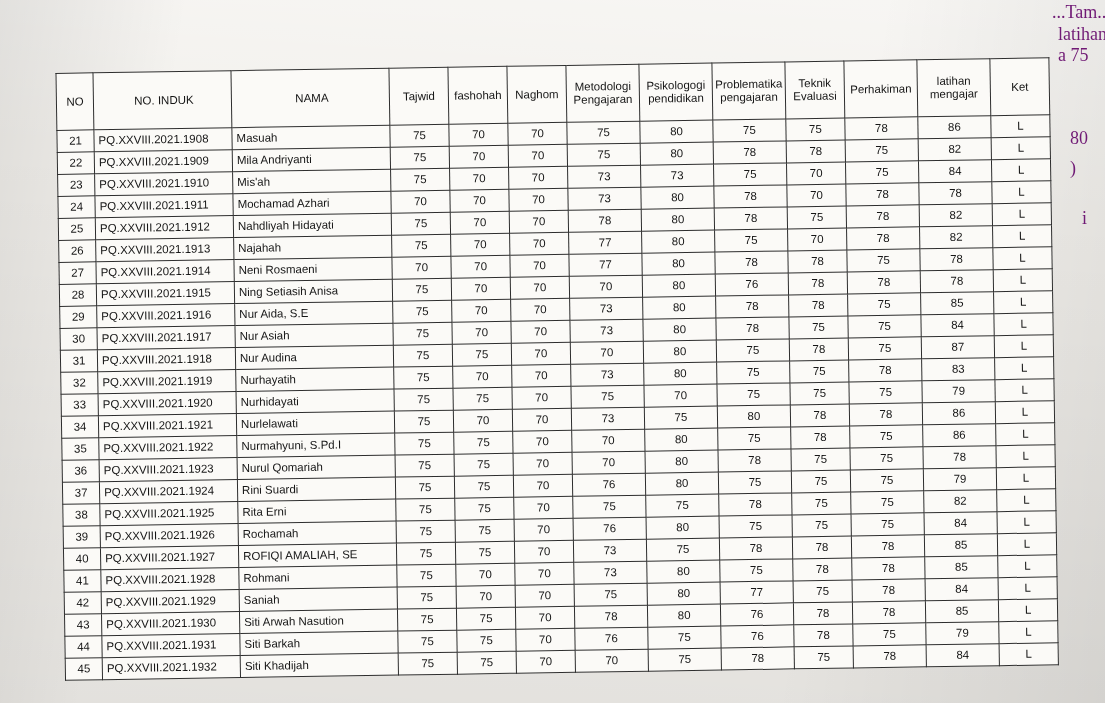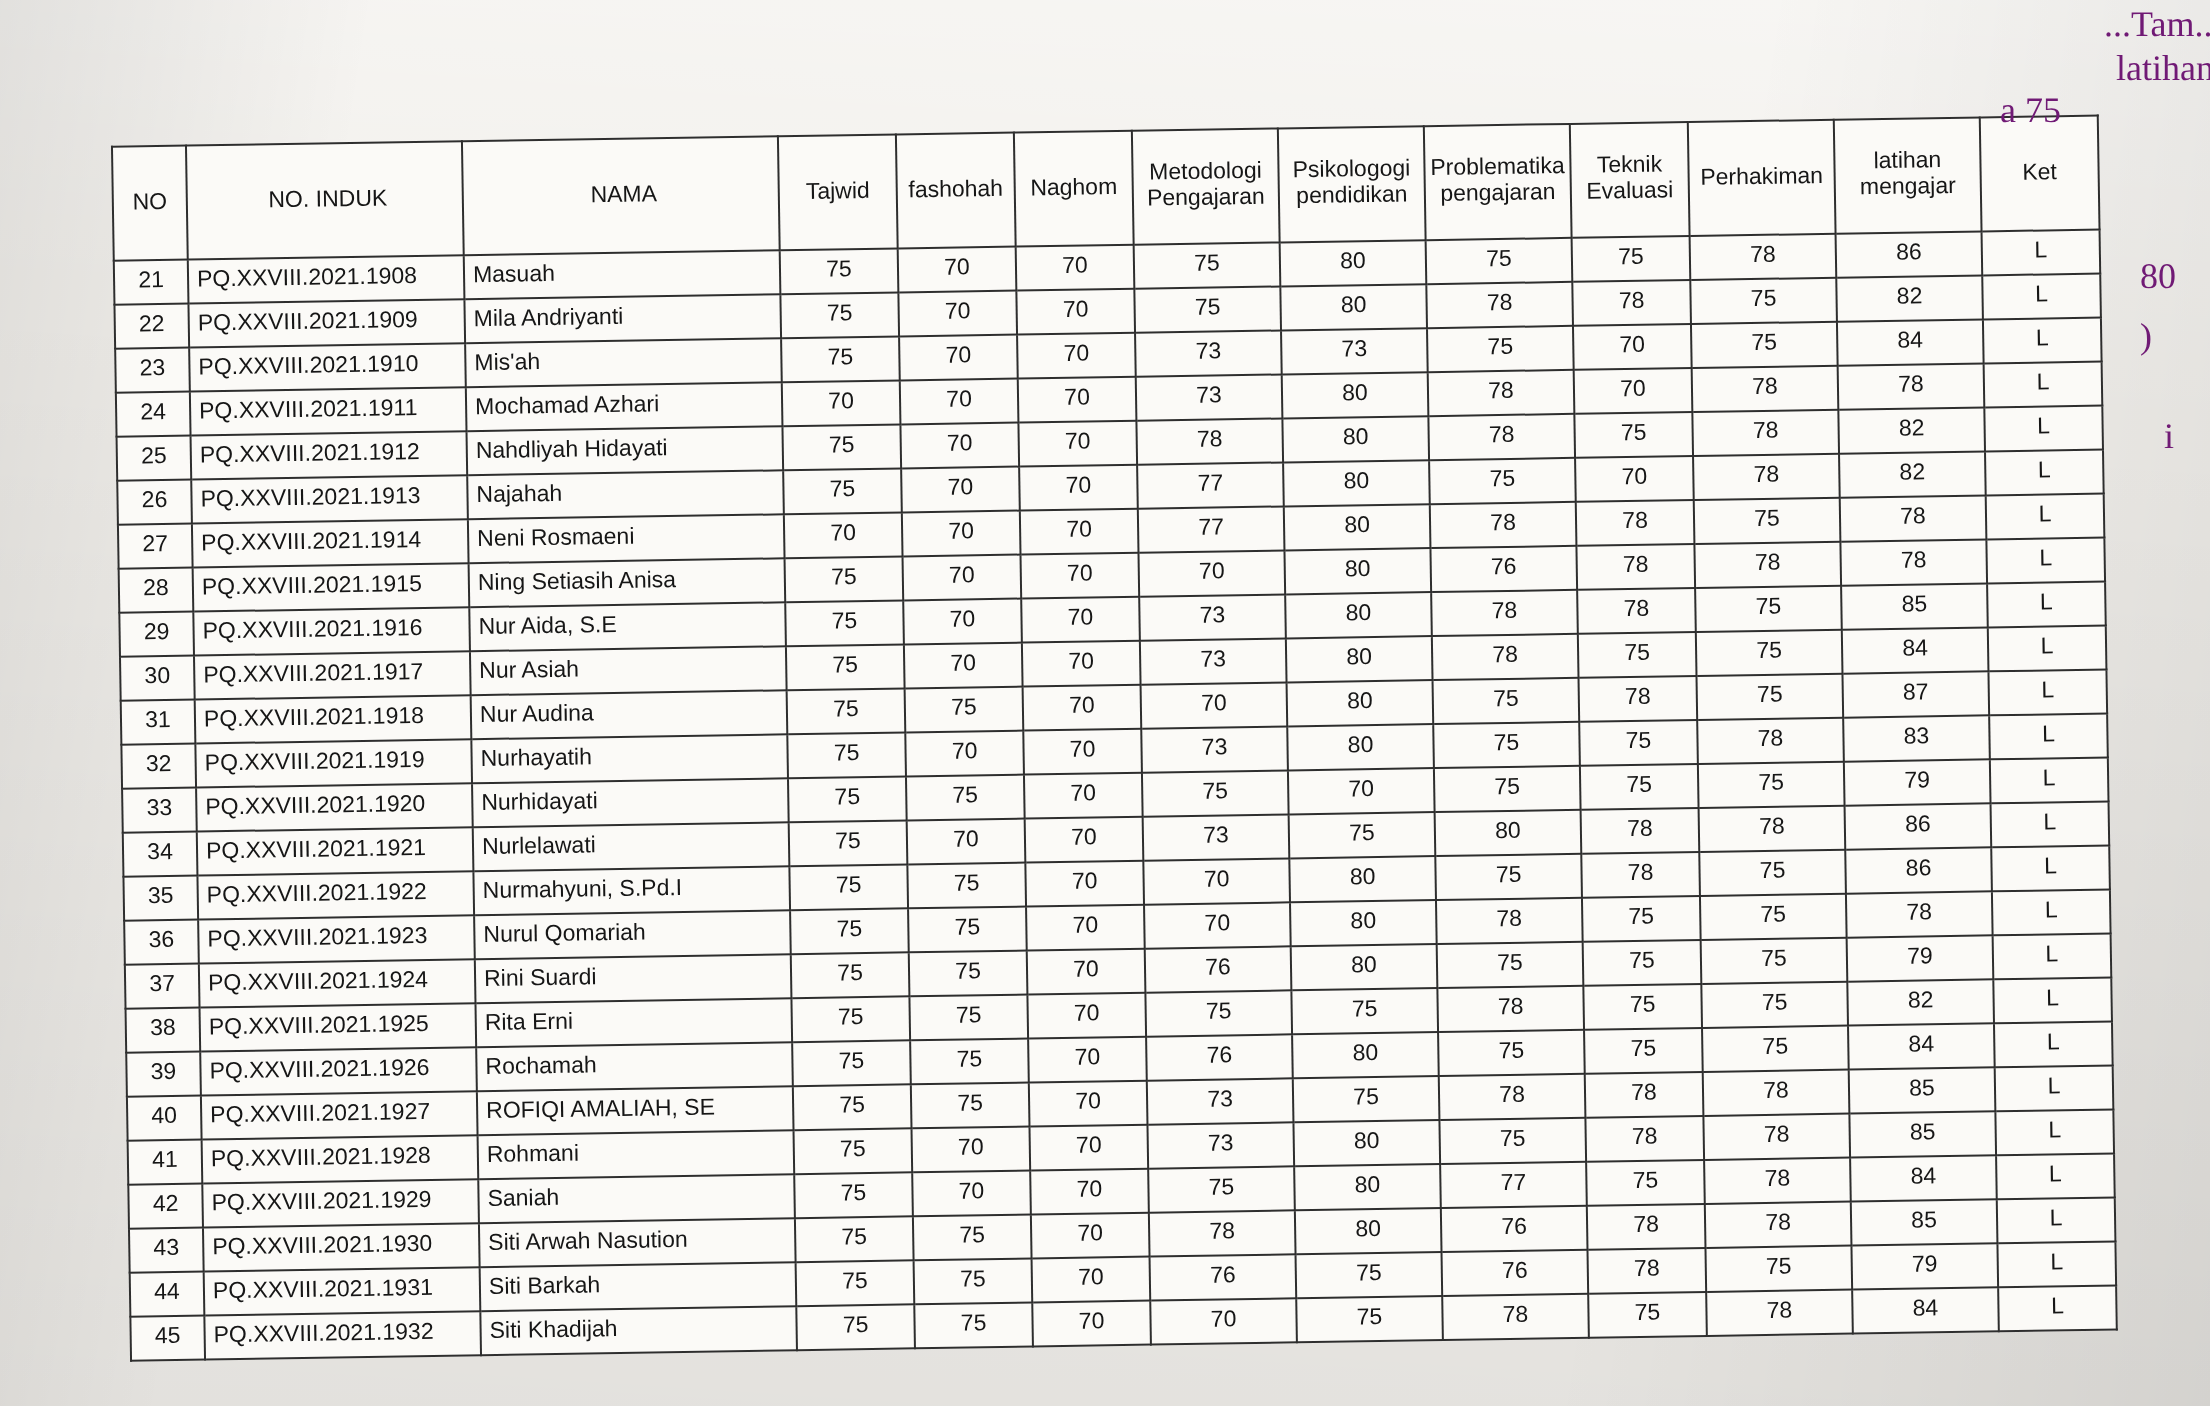--- a/index.html
+++ b/index.html
@@ -536,17 +536,17 @@
             <td class="c-ket">L</td>
           </tr>
         </tbody>
     </table>
   </div>
 </div>
 
 <div id="margin-notes">
     <div class="margin-note" style="left: 1052px; top: 2px;">...Tam...</div>
     <div class="margin-note" style="left: 1058px; top: 24px;">latihan</div>
-    <div class="margin-note" style="left: 1000px; top: 45px;">a 75</div>
+    <div class="margin-note" style="left: 1058px; top: 45px;">a 75</div>
     <div class="margin-note" style="left: 1070px; top: 128px;">80</div>
     <div class="margin-note" style="left: 1070px; top: 158px;">)</div>
     <div class="margin-note" style="left: 1082px; top: 208px;">i</div>
   </div>
 
 </body></html>

